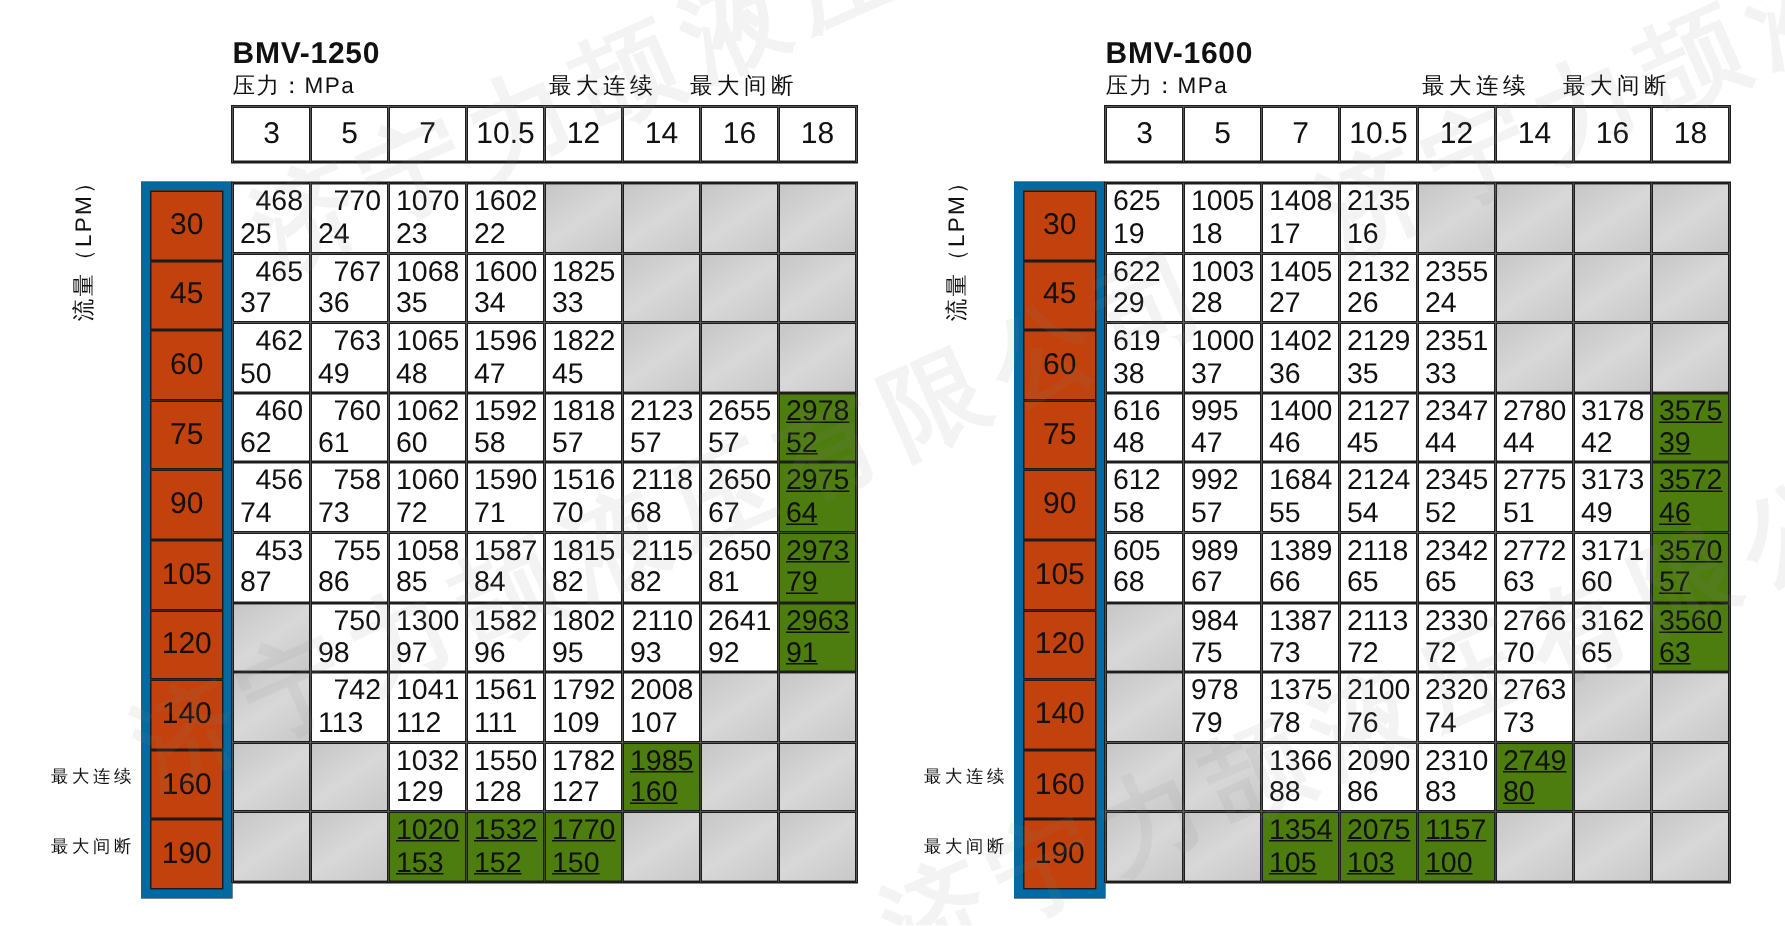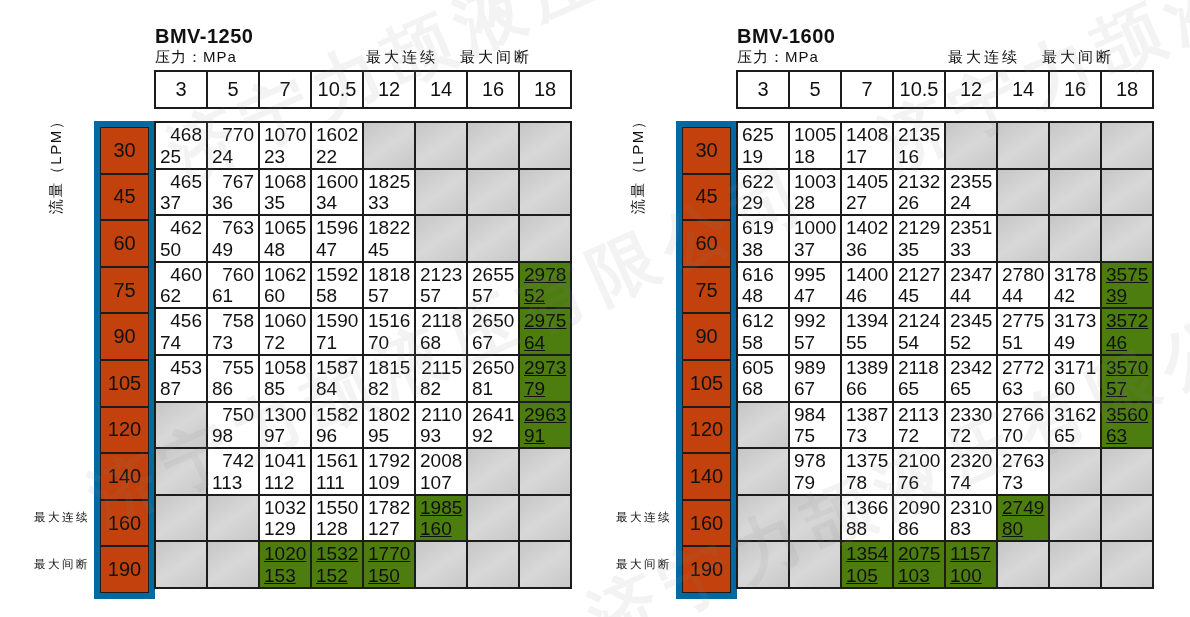--- a/index.html
+++ b/index.html
@@ -511,21 +511,21 @@
         </div>
         <div class="cell">
           <div class="tv">612</div>
           <div class="bv">58</div>
         </div>
         <div class="cell">
           <div class="tv">992</div>
           <div class="bv">57</div>
         </div>
         <div class="cell">
-          <div class="tv">1394</div>
+          <div class="tv">1684</div>
           <div class="bv">55</div>
         </div>
         <div class="cell">
           <div class="tv">2124</div>
           <div class="bv">54</div>
         </div>
         <div class="cell">
           <div class="tv">2345</div>
           <div class="bv">52</div>
         </div>

